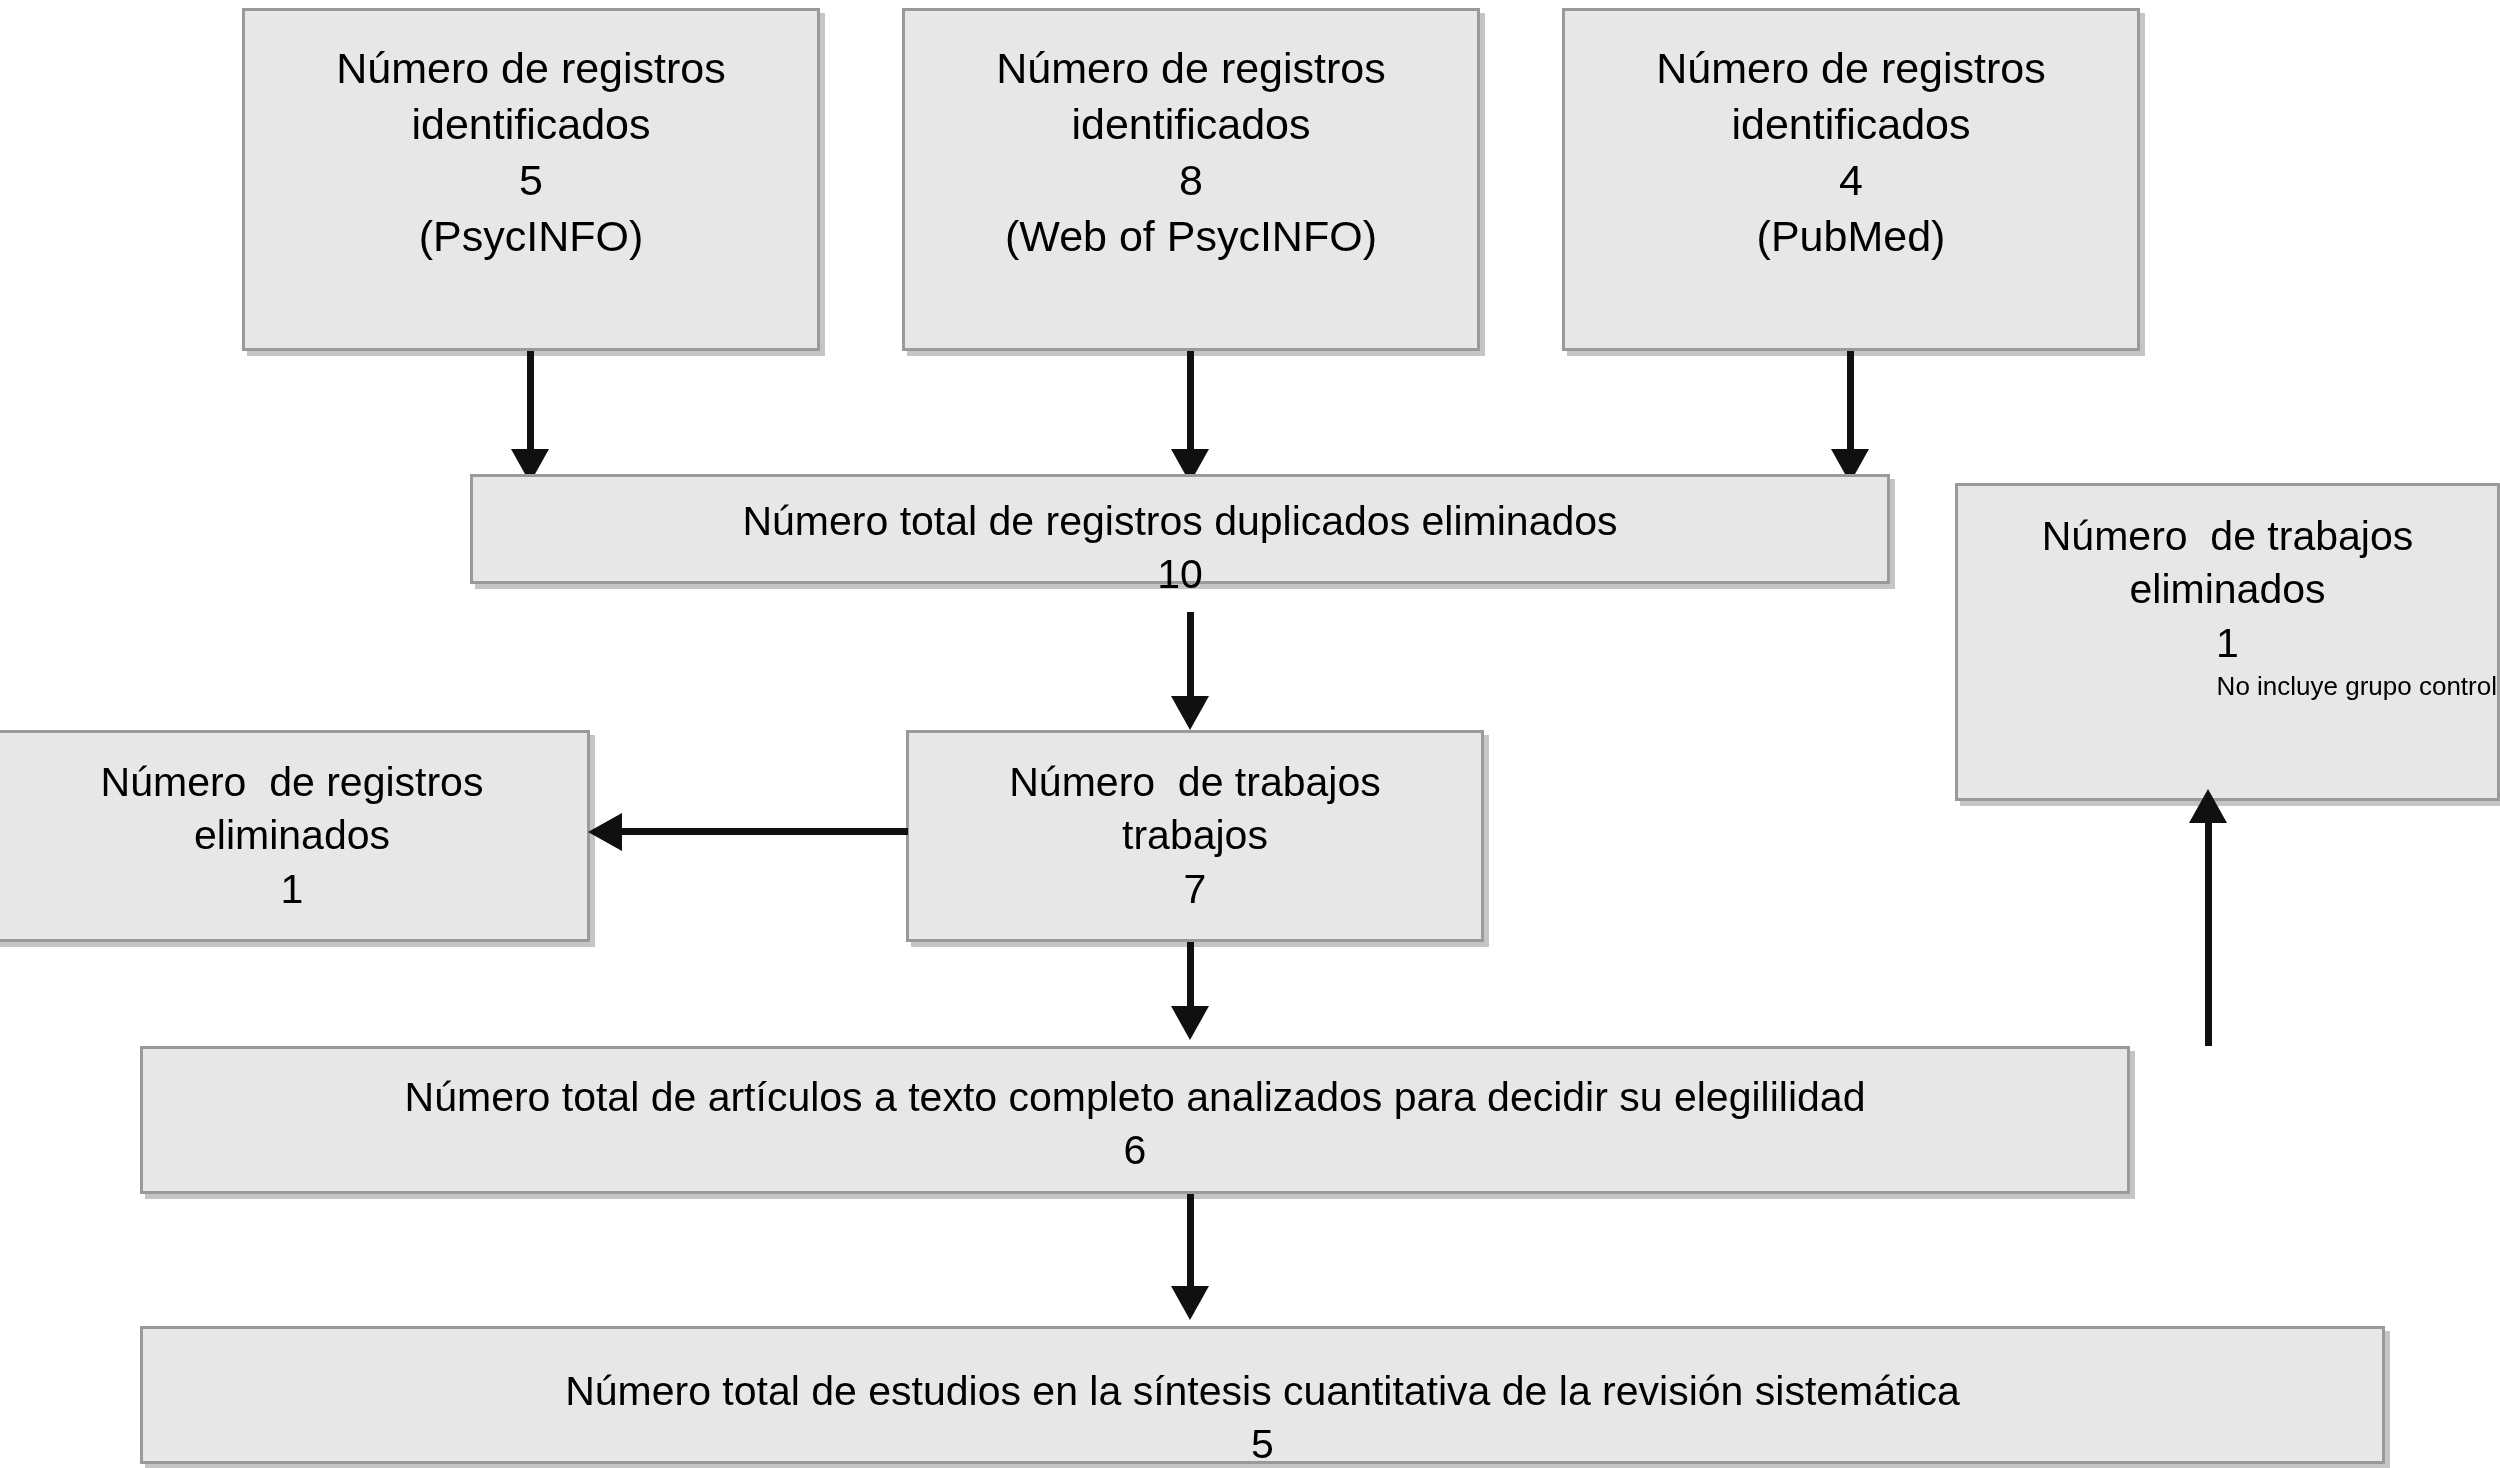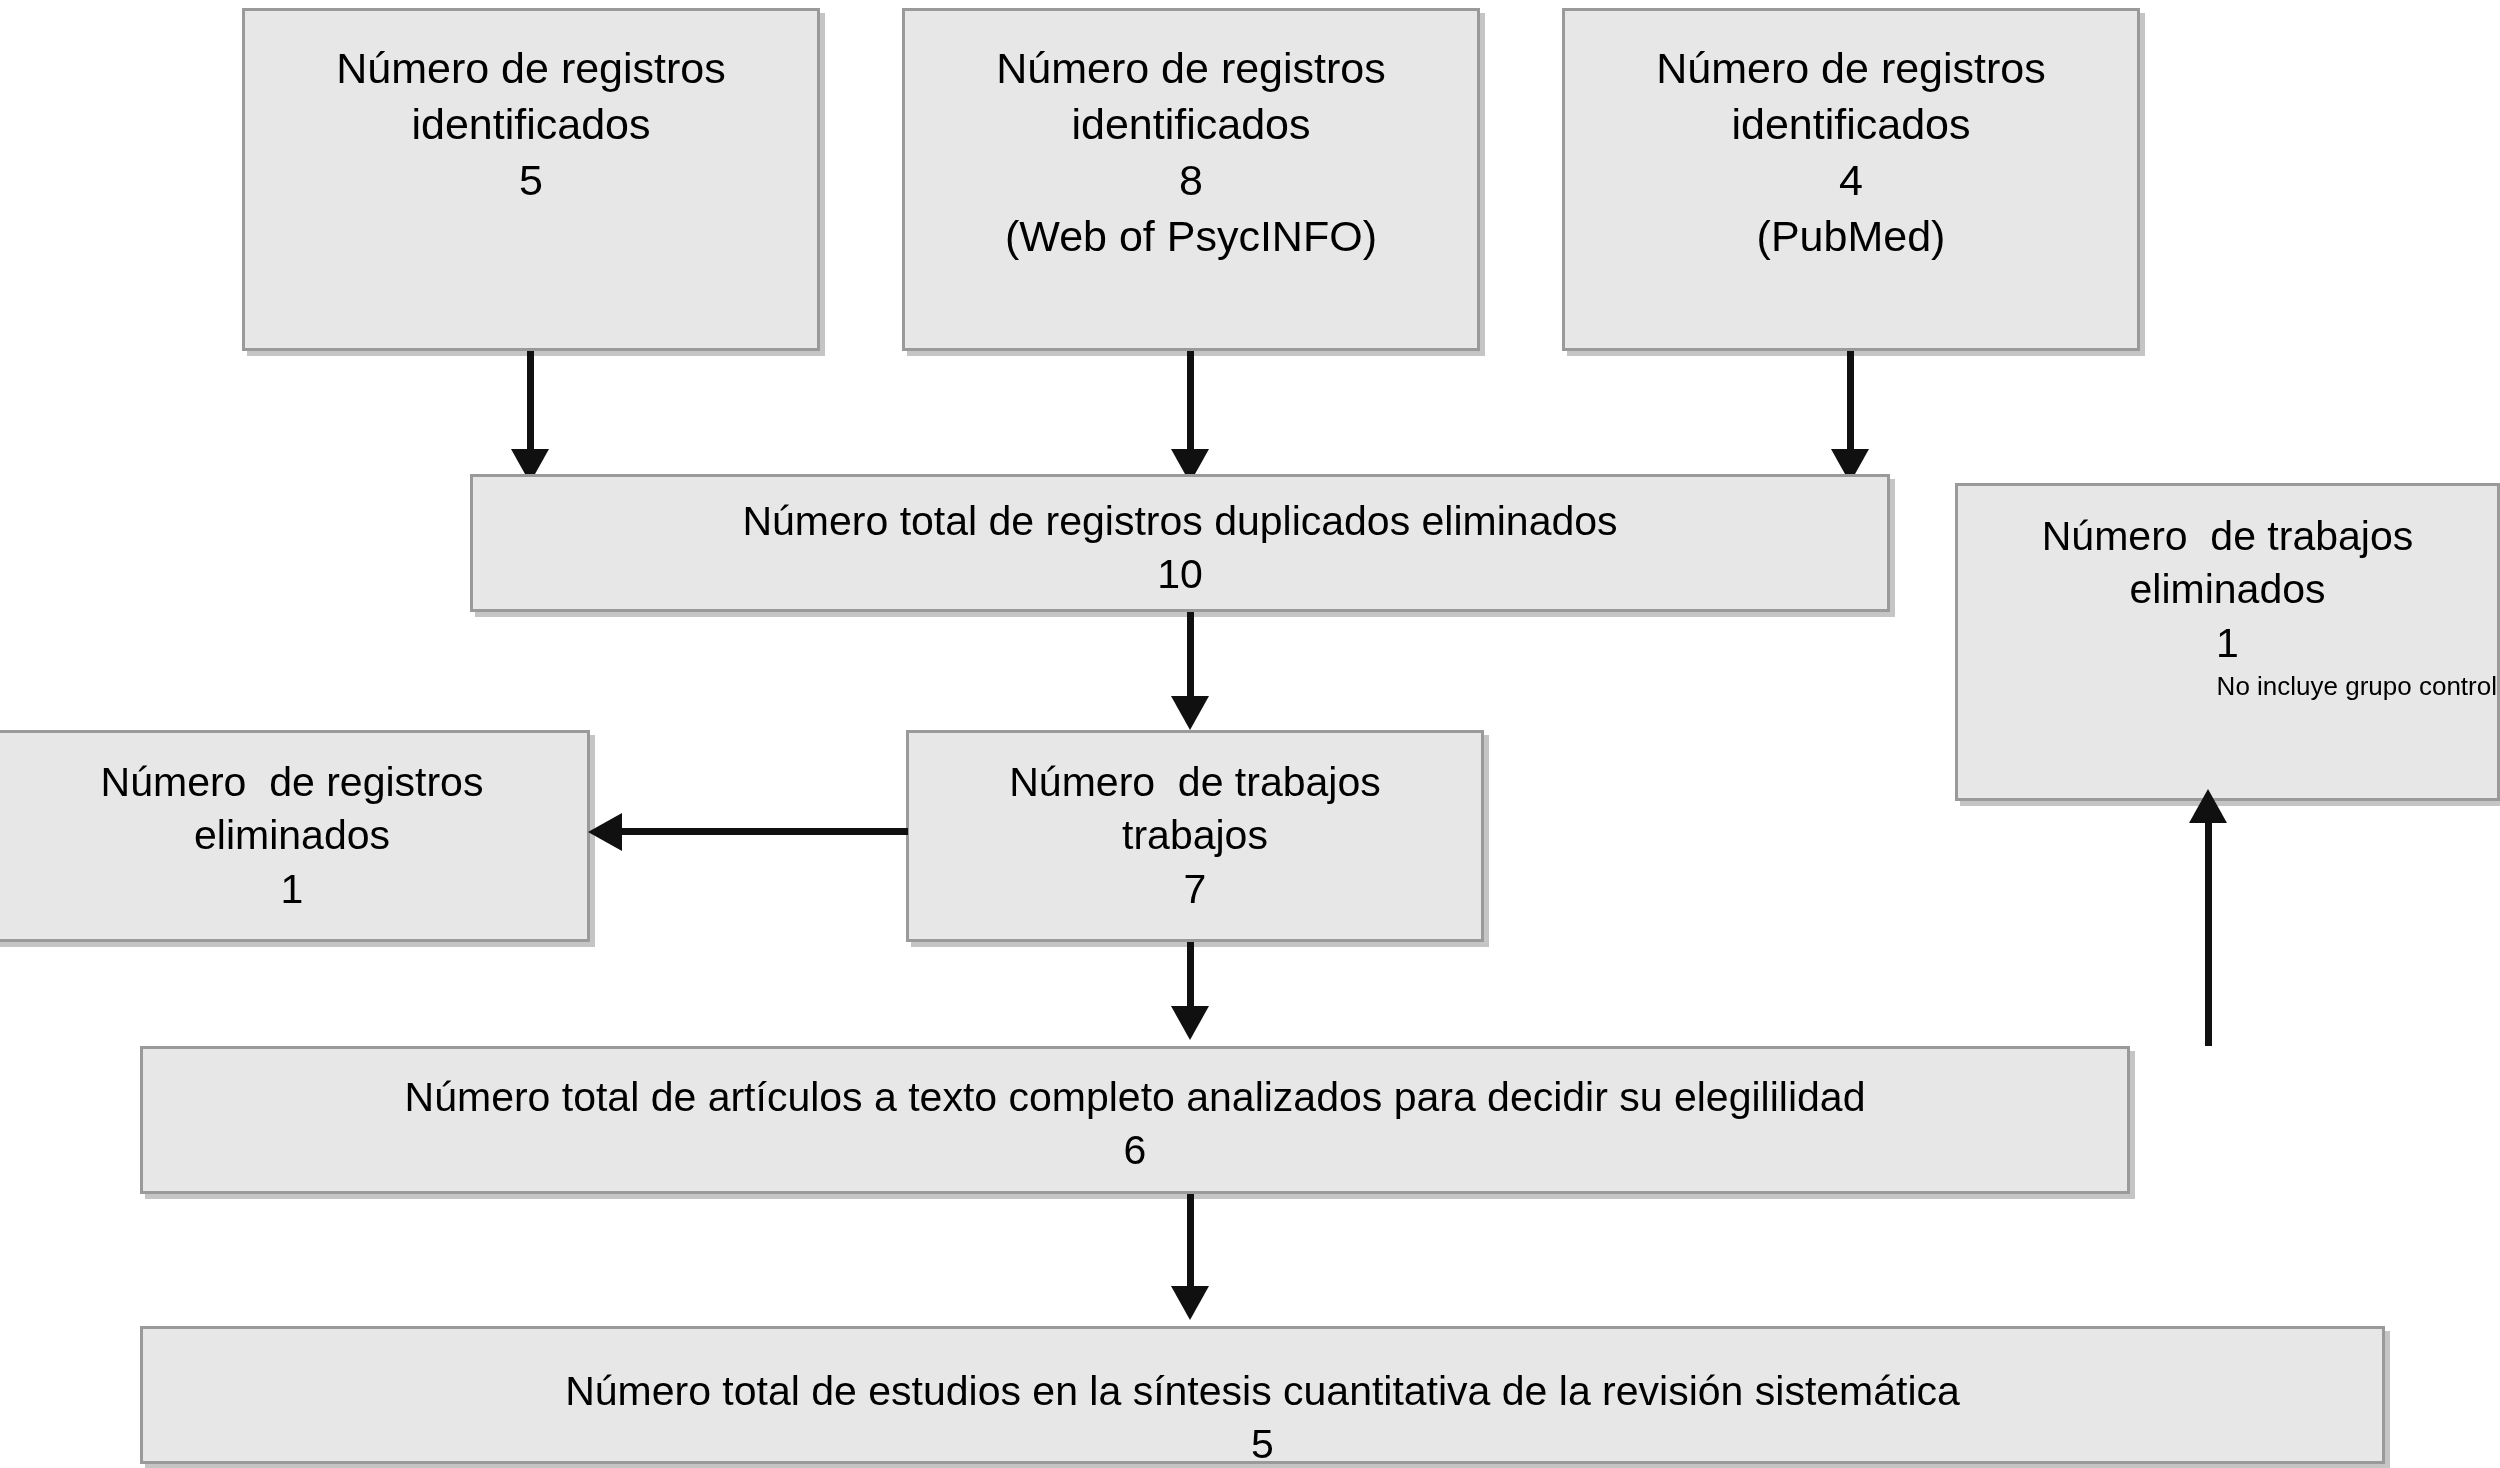--- a/index.html
+++ b/index.html
@@ -81,20 +81,21 @@
 </style>
 </head>
 <body>
 
 <div id="canvas">
 
   <div class="node t-lg" style="left:242px; top:8px; width:578px; height:343px; padding-top:30px;">
     <span class="ln">Número de registros</span>
     <span class="ln">identificados</span>
     <span class="ln">5</span>
+    <span class="ln">(PsycINFO)</span>
   </div>
 
   <div class="node t-lg" style="left:902px; top:8px; width:578px; height:343px; padding-top:30px;">
     <span class="ln">Número de registros</span>
     <span class="ln">identificados</span>
     <span class="ln">8</span>
     <span class="ln">(Web of PsycINFO)</span>
   </div>
 
   <div class="node t-lg" style="left:1562px; top:8px; width:578px; height:343px; padding-top:30px;">
@@ -106,21 +107,21 @@
 
   <div class="arrow-v" style="left:527px; top:351px; height:102px;"></div>
   <div class="head-down" style="left:511px; top:449px;"></div>
 
   <div class="arrow-v" style="left:1187px; top:351px; height:102px;"></div>
   <div class="head-down" style="left:1171px; top:449px;"></div>
 
   <div class="arrow-v" style="left:1847px; top:351px; height:102px;"></div>
   <div class="head-down" style="left:1831px; top:449px;"></div>
 
-  <div class="node t-md" style="left:470px; top:474px; width:1420px; height:138px; padding-top:18px;">
+  <div class="node t-md" style="left:470px; top:474px; width:1420px; height:110px; padding-top:18px;">
     <span class="ln">Número total de registros duplicados eliminados</span>
     <span class="ln">10</span>
   </div>
 
   <div class="node t-md" style="left:1955px; top:483px; width:545px; height:318px; padding-top:24px;">
     <span class="ln">Número  de trabajos</span>
     <span class="ln">eliminados</span>
     <span class="ln">1</span>
     <span class="ln t-sm">No incluye grupo control</span>
   </div>

